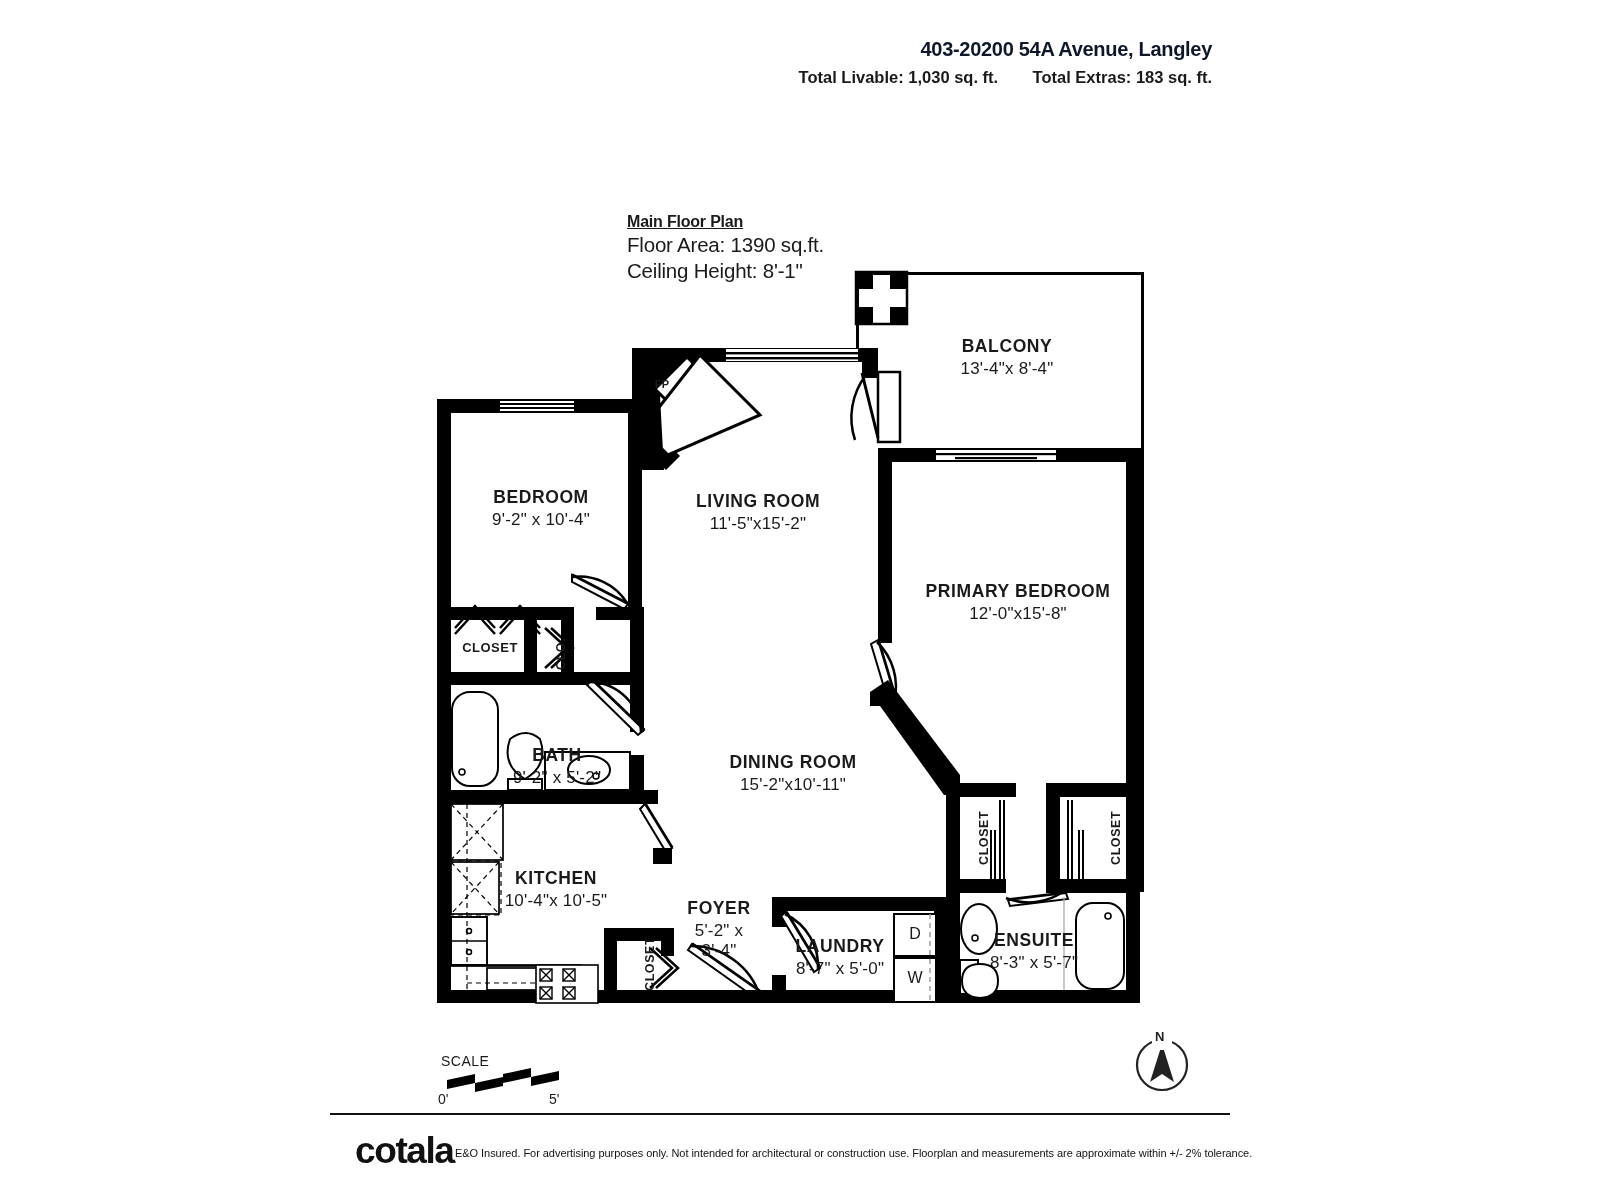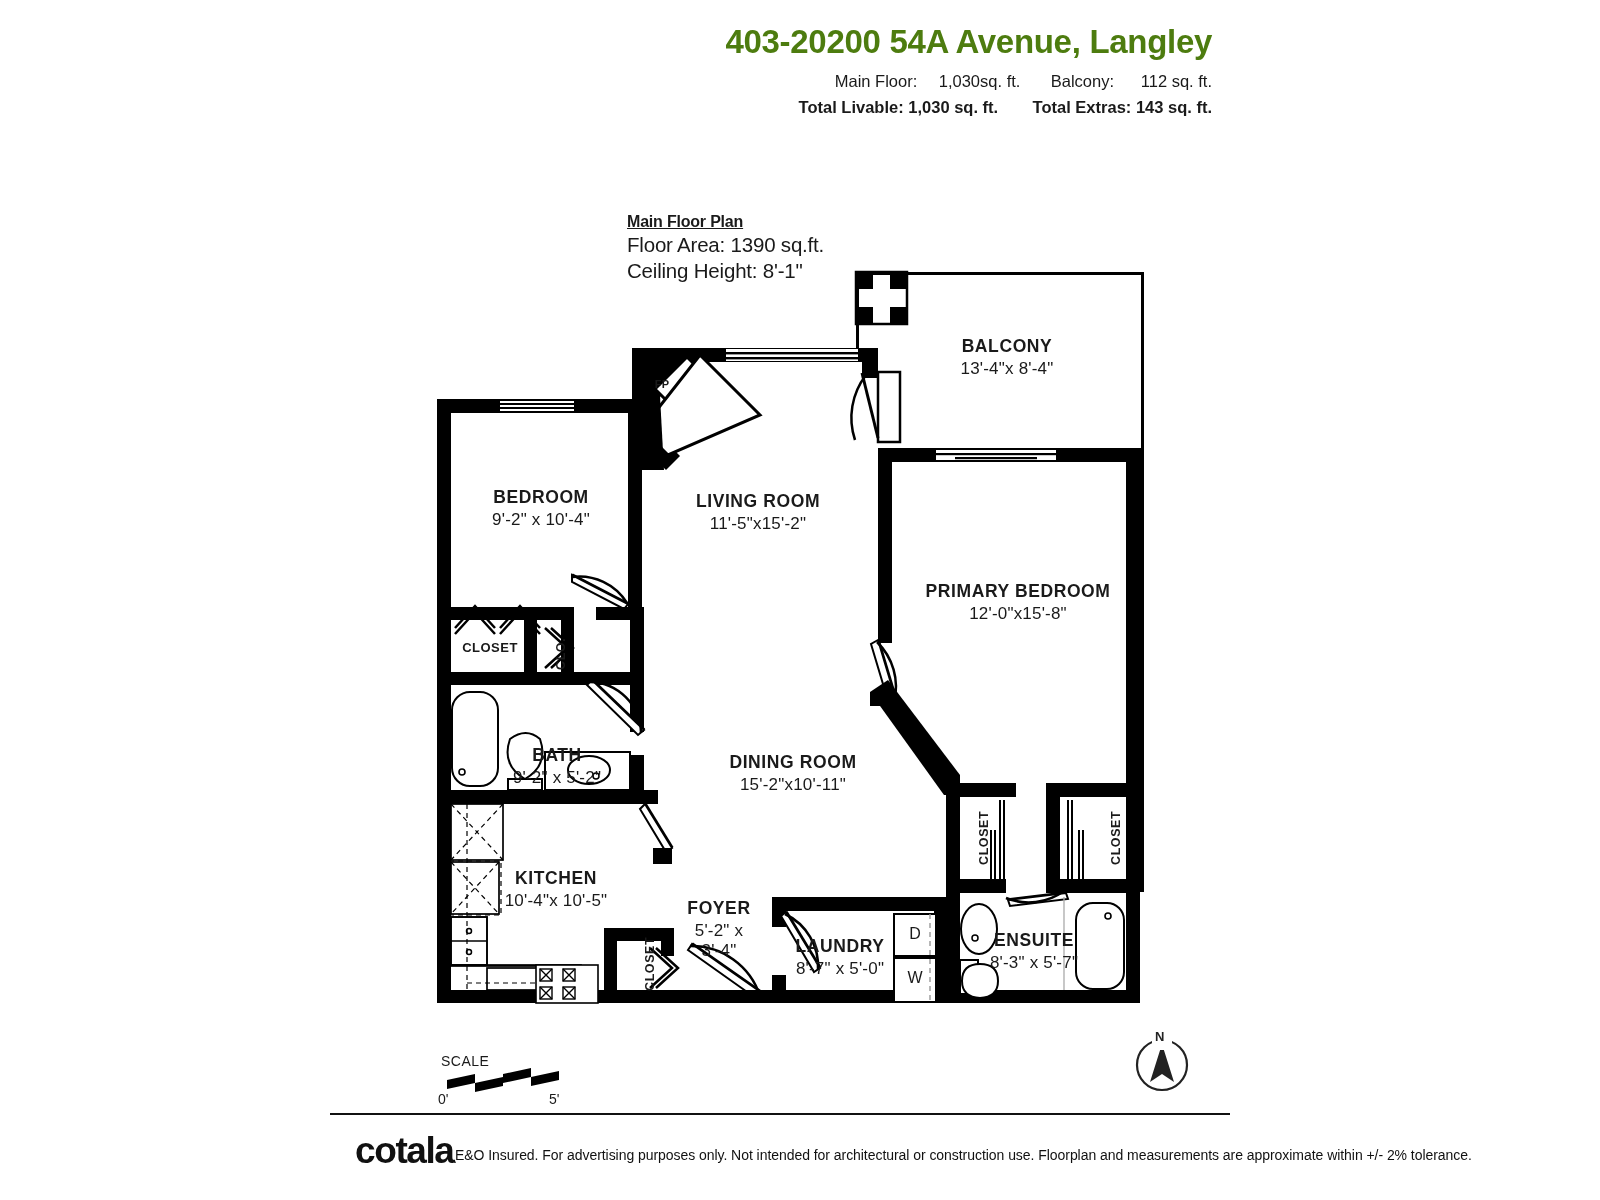--- a/index.html
+++ b/index.html
@@ -19,25 +19,25 @@
   
   #header {
     position: absolute;
     left: 0; top: 0;
     width: 1600px;
     text-align: right;
     padding-right: 388px;
     box-sizing: border-box;
   }
   #title {
-    font-size: 33px;
+    font-size: 20px;
     font-weight: bold;
     letter-spacing: -0.3px;
-    margin-top: 23px;
-    color: #4d7c0f;
+    margin-top: 38px;
+    color: #0f172a;
   }
   .areas-row {
     margin-top: 11px;
     font-size: 16.5px;
     white-space: nowrap;
   }
   .areas-row .cellA { display:inline-block; width: 104px; text-align: left; }
   .areas-row .cellB { display:inline-block; width: 112px; text-align: left; }
   .areas-row .cellC { display:inline-block; width: 90px; text-align: left; }
   .areas-row .cellD { display:inline-block; text-align: left; }
@@ -141,38 +141,35 @@
     font-size: 37px;
     font-weight: bold;
     letter-spacing: -1.4px;
     color: #111;
   }
   #logo .tm { font-size: 12px; font-weight: normal; vertical-align: baseline; }
   #disclaimer {
     position: absolute;
     left: 455px;
     top: 26px;
-    font-size: 14px;
+    font-size: 11px;
     color: #111;
     letter-spacing: -0.05px;
     white-space: nowrap;
   }
 </style>
 </head>
 <body>
 
 <div id="header">
   <div id="title">403-20200 54A Avenue, Langley</div>
 
-  <div class="areas-row">
-    <span class="cellA">Main Floor:</span><span class="cellB">1,030sq. ft.</span><span class="cellC">Balcony:</span><span class="cellD">112 sq. ft.</span>
-  </div>
 
   <div class="areas-row bold">
-    <span class="cellA">Total Livable: 1,030 sq. ft.</span><span class="cellC">Total Extras: 143 sq. ft.</span>
+    <span class="cellA">Total Livable: 1,030 sq. ft.</span><span class="cellC">Total Extras: 183 sq. ft.</span>
   </div>
 </div>
 
 <div id="plan-head">
   <div class="h">Main Floor Plan</div>
   <div class="l">Floor Area: 1390 sq.ft.</div>
   <div class="l">Ceiling Height: 8'-1"</div>
 </div>
 
 <svg id="plan" viewBox="0 0 1600 1200">

